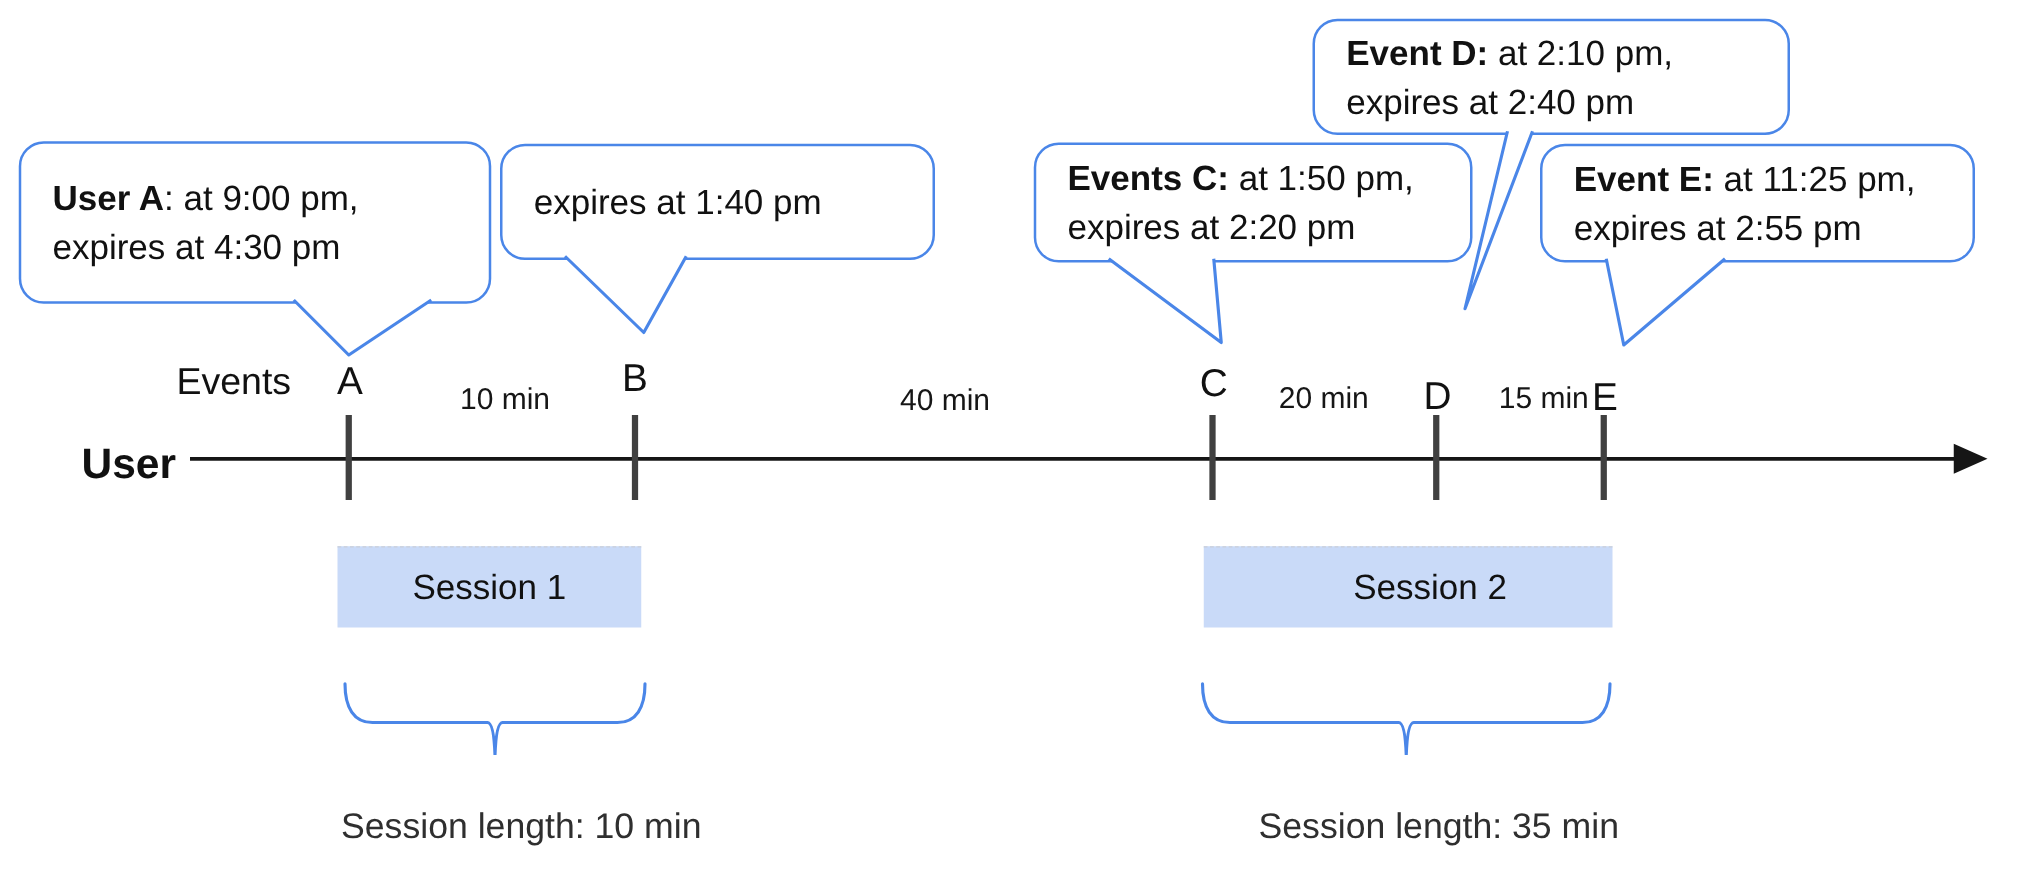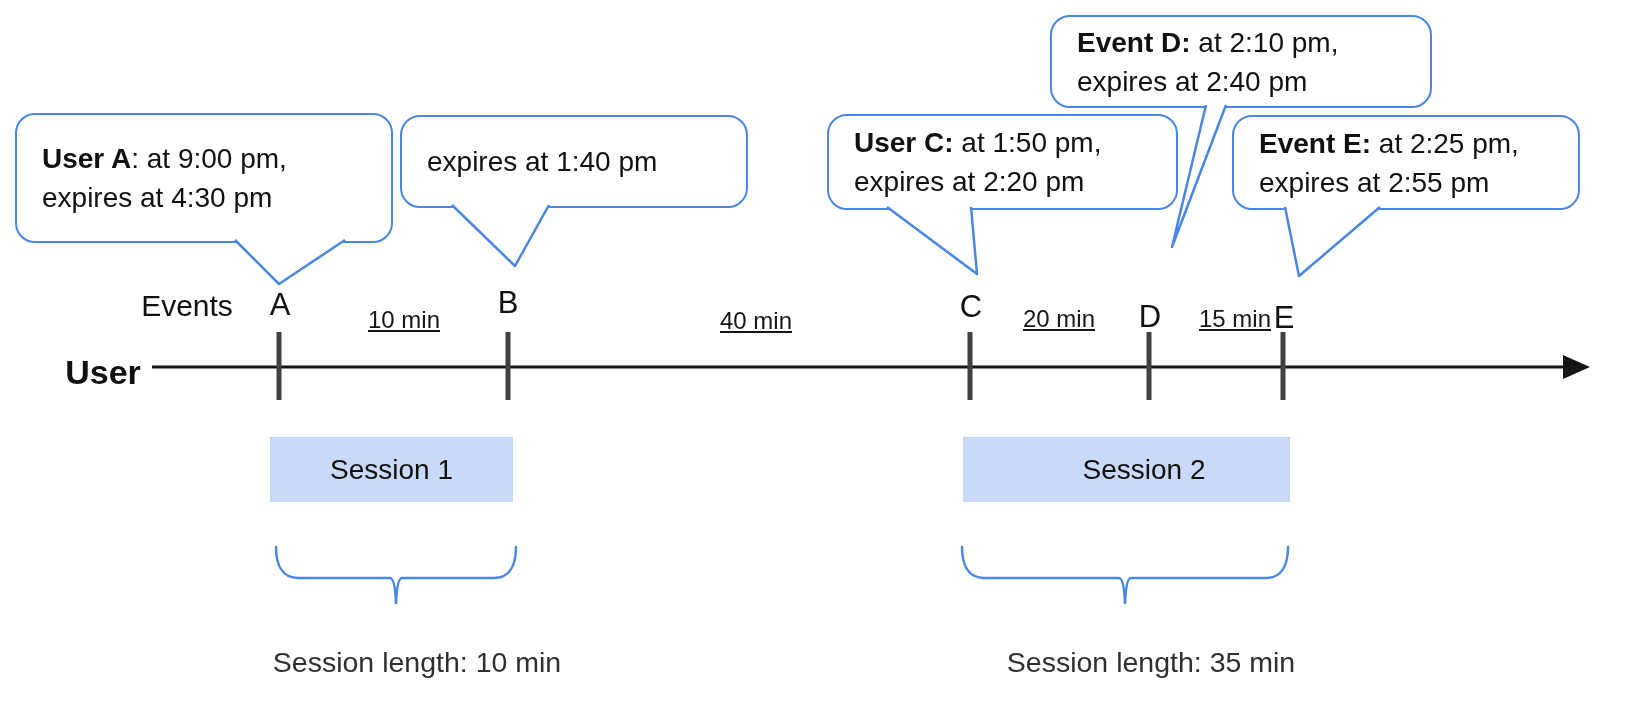--- a/index.html
+++ b/index.html
@@ -48,21 +48,21 @@
 
   .lbl {
     position: absolute;
     z-index: 4;
     transform: translate(-50%, -50%);
     white-space: nowrap;
   }
   .axis-name   { font-size: 34px; color: #111111; font-weight: bold; }
   .events-name { font-size: 30px; color: #111111; }
   .tick-letter { font-size: 31px; color: #111111; }
-  .gap-label   { font-size: 24px; color: #161616; text-decoration: underline; }
+  .gap-label   { font-size: 24px; color: #161616; }
   .length-label{ font-size: 28.5px; color: #2f2f2f; }
 
   .session-bar {
     position: absolute;
     z-index: 2;
     background: #c9daf8;
     border-top: 1px dashed #c9ced9;
     box-sizing: border-box;
     display: flex;
     align-items: center;
@@ -95,29 +95,29 @@
   </svg>
 
   <div class="bubble bubble-a">
     <p><b>User A</b><span>: at 9:00 pm,</span></p>
     <p>expires at 4:30 pm</p>
   </div>
   <div class="bubble bubble-b">
     <p>expires at 1:40 pm</p>
   </div>
   <div class="bubble bubble-c">
-    <p><b>User C:</b><span> at 1:50 pm,</span></p>
+    <p><b>Events C:</b><span> at 1:50 pm,</span></p>
     <p>expires at 2:20 pm</p>
   </div>
   <div class="bubble bubble-d">
     <p><b>Event D:</b><span> at 2:10 pm,</span></p>
     <p>expires at 2:40 pm</p>
   </div>
   <div class="bubble bubble-e">
-    <p><b>Event E:</b><span> at 2:25 pm,</span></p>
+    <p><b>Event E:</b><span> at 11:25 pm,</span></p>
     <p>expires at 2:55 pm</p>
   </div>
 
   <svg id="tail-layer" class="layer" viewBox="0 0 1634 702">
     <path d="M 235 240 L 279 284 L 345 240" fill="#ffffff" stroke="#4a86e8" stroke-width="2.5" stroke-linejoin="round"></path>
     <path d="M 452 205 L 515 266 L 549 205" fill="#ffffff" stroke="#4a86e8" stroke-width="2.5" stroke-linejoin="round"></path>
     <path d="M 887 207 L 977 274 L 971 207" fill="#ffffff" stroke="#4a86e8" stroke-width="2.5" stroke-linejoin="round"></path>
     <path d="M 1206 105 L 1172 247 L 1226 105" fill="#ffffff" stroke="#4a86e8" stroke-width="2.5" stroke-linejoin="round"></path>
     <path d="M 1285 207 L 1299 276 L 1380 207" fill="#ffffff" stroke="#4a86e8" stroke-width="2.5" stroke-linejoin="round"></path>
   </svg>

